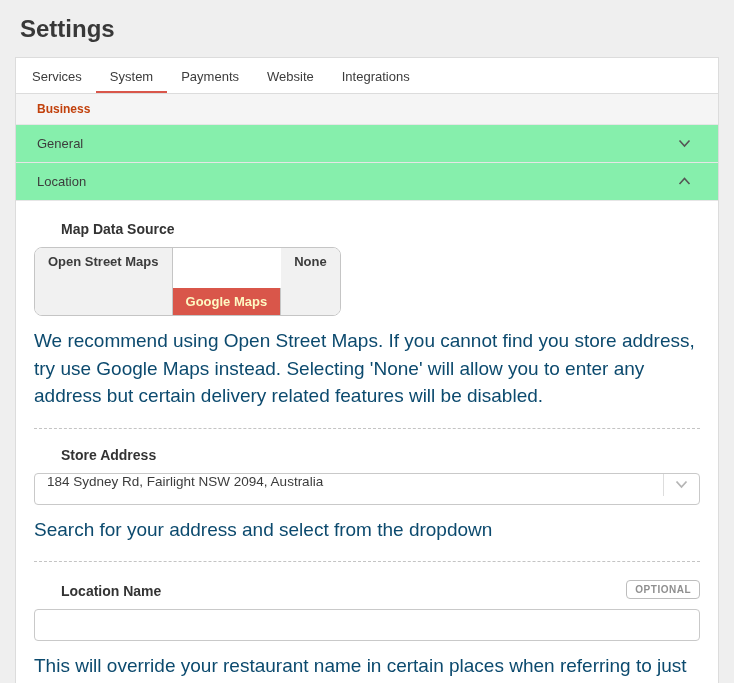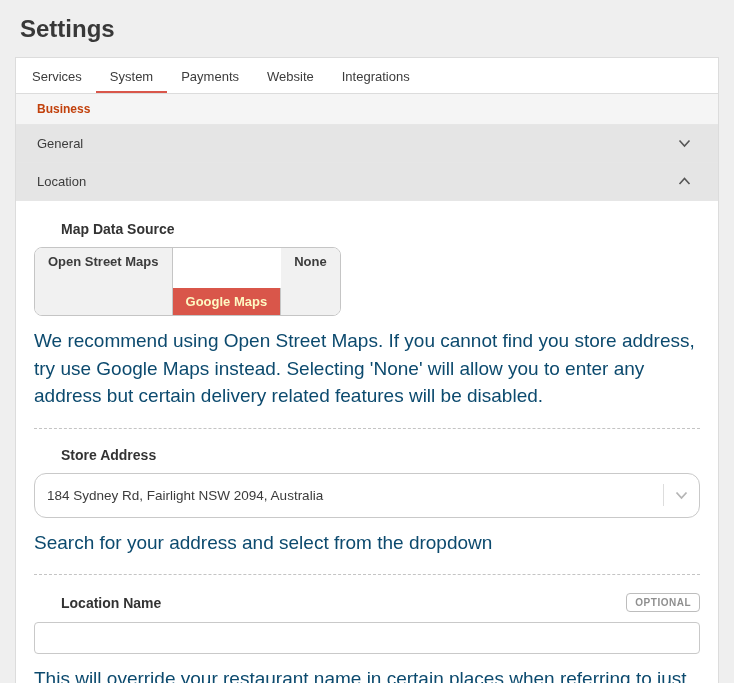--- a/index.html
+++ b/index.html
@@ -34,43 +34,43 @@
   .tab--active{box-shadow:inset 0 -2px 0 var(--accent);}
   
   .subheader{
     background:#f5f5f5;border-bottom:1px solid #e6e6e6;
     padding:8px 21px;font-size:12px;font-weight:bold;color:#c2410c;
   }
   
   .acc-row{
     display:flex;justify-content:space-between;align-items:center;
     padding:11px 21px;border-bottom:1px solid #e6e6e6;
-    font-size:13px;background:#e5e5e5;cursor:pointer;gap:28px;
+    font-size:13px;background:#86efac;cursor:pointer;gap:28px;
   }
   .acc-row .chev{display:flex;align-items:center;margin-right:6px;}
   
   .content{padding:20px 18px 24px;}
-  .label-row{display:flex;justify-content:space-between;align-items:center;margin-bottom:10px;padding-left:27px;}
+  .label-row{display:flex;justify-content:space-between;align-items:flex-end;margin-bottom:10px;padding-left:27px;}
   .field-label{font-size:14px;font-weight:bold;color:#333;}
   .badge{
     font-size:10px;font-weight:bold;color:#8f8f8f;letter-spacing:.5px;
     border:1px solid #bdbdbd;border-radius:4px;padding:3px 8px;background:#fff;
   }
   .segmented{display:inline-flex;border:1px solid #c5c5c5;border-radius:8px;overflow:hidden;}
   .seg-btn{
     padding:6px 13px;font-size:13px;font-weight:bold;color:#3c3c3c;
     background:#f1f1f1;border-right:1px solid #c5c5c5;cursor:pointer;white-space:nowrap;
   }
   .seg-btn:last-child{border-right:none;}
   .seg-btn--active{background:var(--accent);color:#fef9c3;margin-top:40px;}
   .help{font-size:19px;color:#0c4a6e;line-height:1.45;margin-top:11px;}
   .dashed{border:none;border-top:1px dashed #c4c4c4;margin:18px 0;}
   .select-box{
-    display:flex;align-items:center;height:45px;background:#fff;
-    border:1px solid var(--input-border);border-radius:12px;cursor:pointer;
+    display:flex;height:32px;background:#fff;
+    border:1px solid var(--input-border);border-radius:4px;cursor:pointer;
   }
   .select-value{flex:1;padding:0 12px;font-size:13.5px;color:#3c3c3c;}
   .select-caret{
     width:36px;height:22px;display:flex;align-items:center;justify-content:center;
     border-left:1px solid #ddd;color:#b5b5b5;
   }
   .text-input{
     width:100%;height:32px;border:1px solid var(--input-border);border-radius:4px;
     padding:0 12px;font-size:13.5px;color:#3c3c3c;background:#fff;
     font-family:"Liberation Sans","DejaVu Sans",sans-serif;outline:none;

